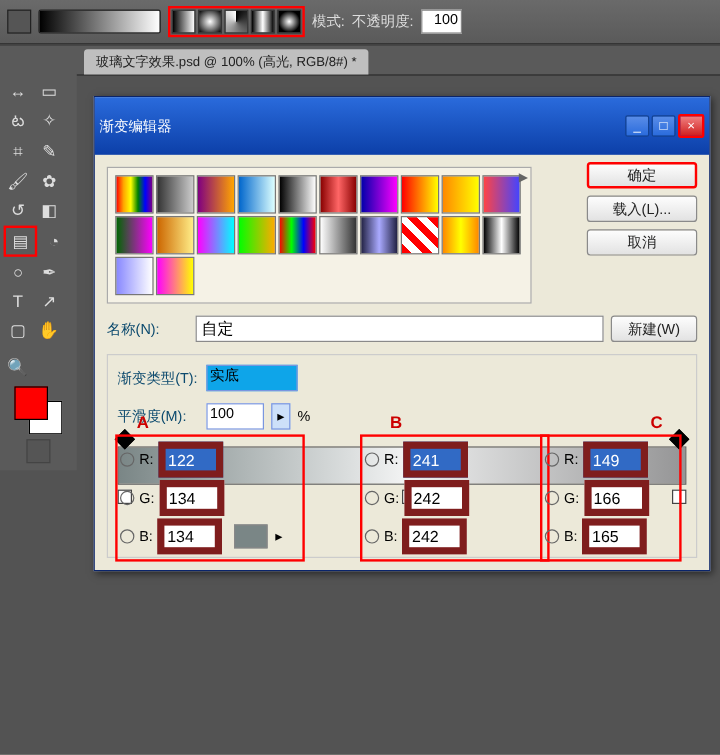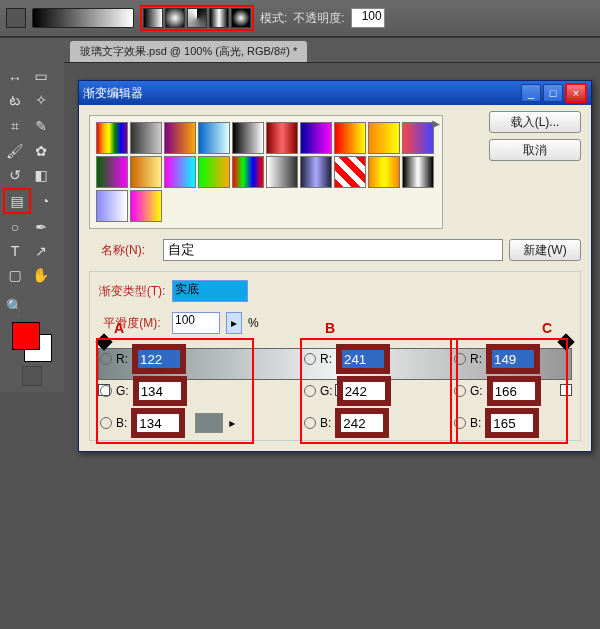--- a/index.html
+++ b/index.html
@@ -15,34 +15,34 @@
 .tab{background:#bfbfbf;font-size:11px;color:#222;padding:3px 10px;margin-left:70px;border-top-left-radius:3px;border-top-right-radius:3px}
 .toolcol{position:absolute;left:0;top:60px;width:60px;background:#5a5a5a;padding:4px 2px}
 .tcell{width:24px;height:22px;margin:1px;display:inline-flex;align-items:center;justify-content:center;color:#ddd;font-size:14px}
 .tcell.active{border:2px solid red}
 .fgbg{position:relative;width:40px;height:40px;margin:4px auto}
 .fg{position:absolute;width:26px;height:26px;background:red;border:1px solid #000;top:0;left:0}
 .bg{position:absolute;width:26px;height:26px;background:#fff;border:1px solid #000;bottom:0;right:0}
 .qm{width:18px;height:18px;border:1px solid #444;margin:2px auto;background:#555}
 
 .dialog{position:absolute;left:78px;top:80px;width:512px;background:#ece9d9;border:1px solid #0a246a;box-shadow:2px 2px 6px rgba(0,0,0,.5)}
-.titlebar{background:linear-gradient(#2a6bdc,#0c3fa8);color:#fff;height:24px;display:flex;align-items:center;padding:0 4px;font-size:12px}
+.titlebar{background:linear-gradient(#2a6bdc,#0c3fa8);color:#fff;height:24px;display:flex;align-items:center;padding:12px 4px;font-size:12px}
 .titlebar .spacer{flex:1}
 .winbtn{width:18px;height:16px;margin-left:2px;background:linear-gradient(#5a8de8,#2a6bdc);border:1px solid #134292;display:flex;align-items:center;justify-content:center;color:#fff;font-size:11px;border-radius:2px}
 .winbtn.close{background:linear-gradient(#f08080,#d02020);border:2px solid red}
 .body{padding:10px;position:relative}
 .presets-label{color:#444;font-size:12px;margin:2px 0 4px 18px}
 .presets-frame{border:1px solid #aaa;padding:6px;width:340px;background:#f5f2e6;position:relative}
 .presets-grid{display:flex;flex-wrap:wrap;gap:2px}
 .preset{width:30px;height:30px;border:1px solid #777}
 .btncol{position:absolute;right:10px;top:6px;display:flex;flex-direction:column;gap:6px}
 .winbutton{width:92px;height:22px;background:linear-gradient(#fdfdfd,#e2e2e2);border:1px solid #8a8a8a;border-radius:3px;font-size:12px;color:#222}
 .okbtn{border:2px solid red}
 .row{display:flex;align-items:center;gap:6px;margin-top:10px}
-.lab{color:#b91c1c;width:68px;text-align:center}
+.lab{color:#0c4a6e;width:68px;text-align:left}
 .tinput{flex:1;border:1px solid #8a8a8a;height:20px;background:#fff;padding:0 4px}
 .subframe{border:1px solid #ccc;padding:8px 8px 60px 8px;margin-top:10px}
 .smallsel{width:70px;border:1px solid #7a96df;height:20px;background:#0ea5e9;padding:0 2px}
 .pnum{width:42px;border:1px solid #7a96df;height:20px;background:#fff;padding:0 2px}
 .gradbar-wrap{position:relative;margin-top:14px}
 .gradbar{height:30px;border:1px solid #666;background:linear-gradient(90deg,#7a8686,#f1f2f2,#959596)}
 .handle-top{position:absolute;top:-12px;width:10px;height:10px;background:#000;border:1px solid #000;transform:rotate(45deg)}
 .handle-bot{position:absolute;bottom:-16px;width:10px;height:10px;background:#fff;border:1px solid #444}
 .abc{position:absolute;top:48px;color:#c00;font-weight:bold;font-size:14px}
 .rgbset{position:absolute;top:66px;width:150px}
@@ -84,20 +84,21 @@
 <div class="dialog">
   <div class="titlebar">
     <span>渐变编辑器</span>
     <span class="spacer"></span>
     <div class="winbtn">_</div>
     <div class="winbtn">□</div>
     <div class="winbtn close">×</div>
   </div>
   <div class="body">
     <div class="btncol">
+      <button class="winbutton okbtn">确定</button>
       <button class="winbutton">载入(L)...</button>
       <button class="winbutton">取消</button>
     </div>
 
     <div class="presets-frame">
       <span class="playtri">▶</span>
       <div class="presets-grid" id="presets-grid">
           <div class="preset" style="background: linear-gradient(90deg, red, orange, yellow, green, blue, purple);"></div>
           <div class="preset" style="background: linear-gradient(90deg, rgb(51, 51, 51), rgb(204, 204, 204));"></div>
           <div class="preset" style="background: linear-gradient(90deg, purple, orange);"></div>

